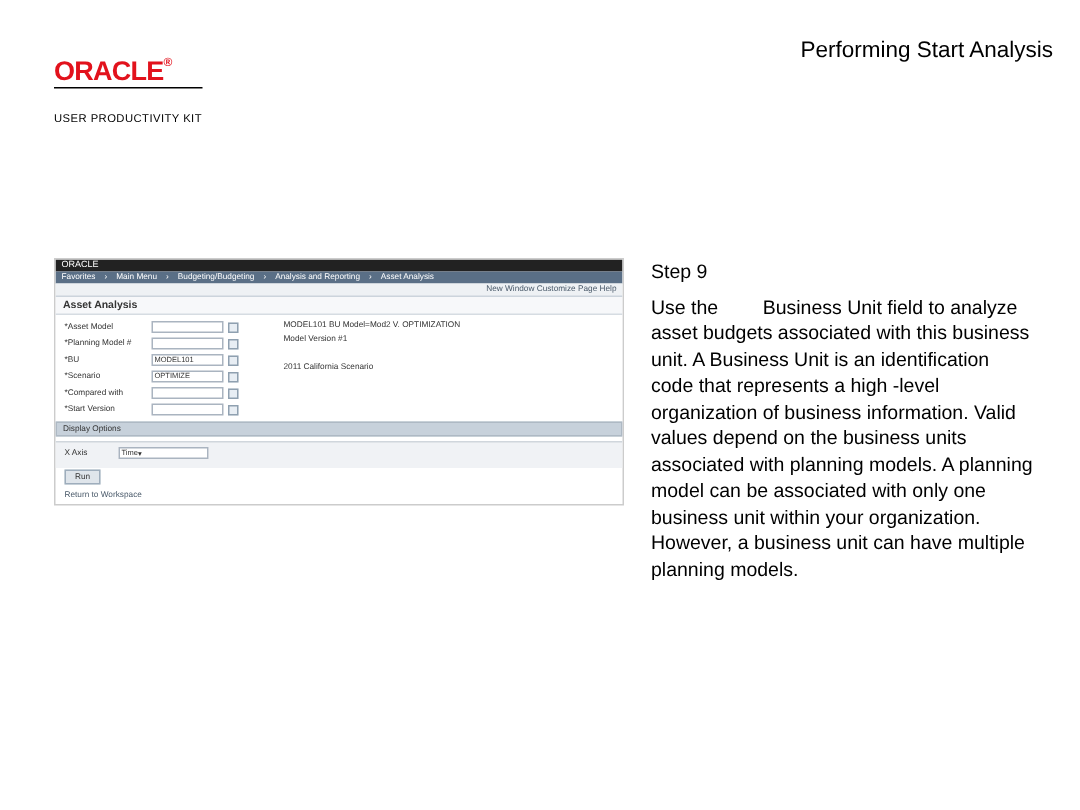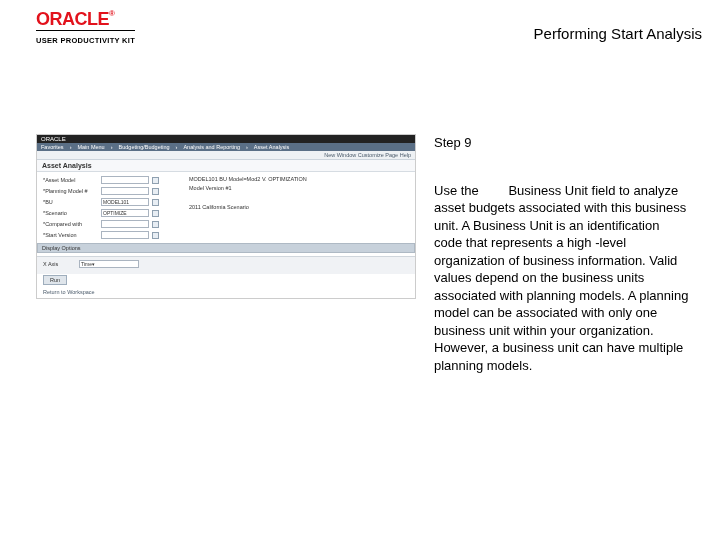--- a/index.html
+++ b/index.html
@@ -18,30 +18,31 @@
     padding: 10px 18px 4px 36px;
   }
   .logo-block { display: flex; flex-direction: column; }
   .oracle-logo {
     font-family: "Arial Black", Arial, sans-serif;
     font-weight: 900;
     color: #e2121c;
     font-size: 18px;
     letter-spacing: -0.5px;
     line-height: 1;
+    margin-top: 28px;
   }
   .oracle-logo sup { font-size: 8px; vertical-align: top; }
   .upk {
     font-size: 7.5px;
-    font-weight: bold;
+    font-weight: normal;
     letter-spacing: 0.3px;
     color: #000;
     border-top: 1px solid #000;
     margin-top: 2px;
-    padding-top: 5px;
+    padding-top: 15px;
   }
   .page-title {
     font-size: 15px;
     color: #000;
     padding-top: 15px;
   }
   .content {
     display: flex;
     padding: 85px 18px 0 36px;
     gap: 18px;
@@ -141,21 +142,21 @@
     font-size: 5.5px;
     color: #4a5a6a;
   }
   .text-col {
     flex: 1;
     font-size: 13px;
     line-height: 1.35;
     color: #000;
     padding-right: 12px;
   }
-  .step-label { margin-bottom: 30px; }
+  .step-label { margin-bottom: 6px; }
   .body-text .bold { font-weight: normal; margin-left: 26px; }
 </style>
 </head>
 <body>
 
 <div class="header">
   <div class="logo-block">
     <div class="oracle-logo">
       <span>ORACLE</span><sup>®</sup>
     </div>

